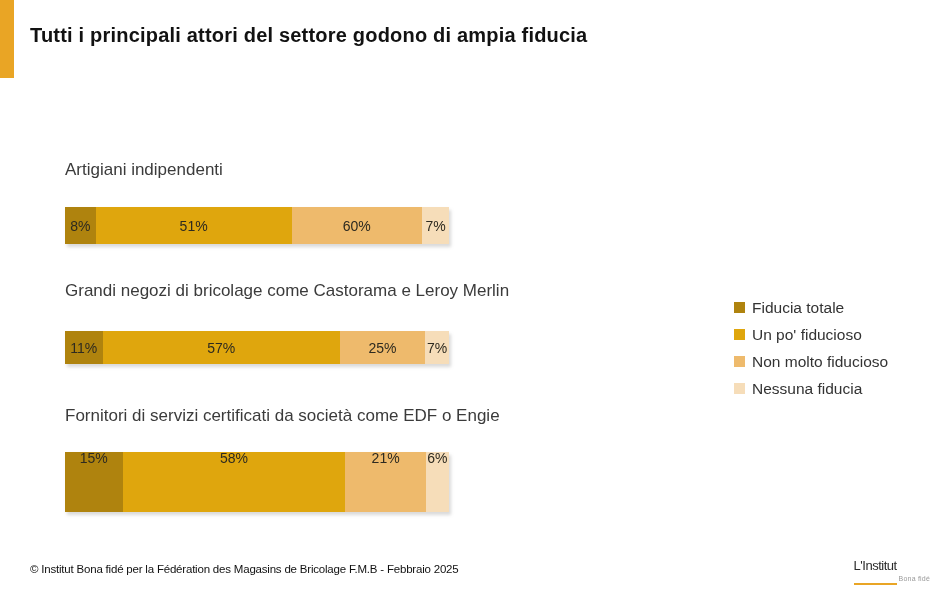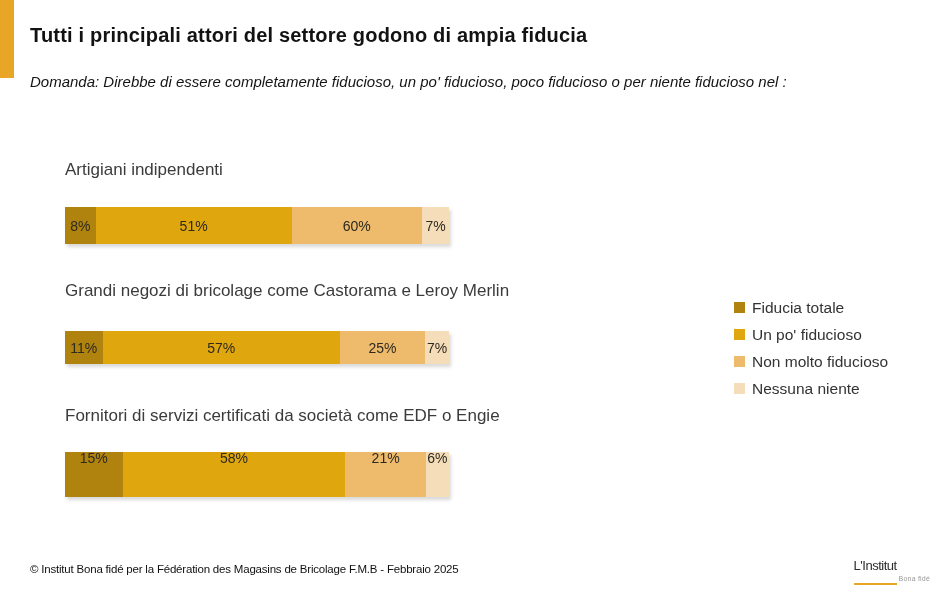--- a/index.html
+++ b/index.html
@@ -65,21 +65,21 @@
   }
   .bar {
     position: absolute;
     left: 0;
     width: 100%;
     display: flex;
     box-shadow: 2px 3px 3px rgba(150,150,150,0.35);
   }
   .row1 .bar { top: 47px; height: 37px; }
   .row2 .bar { top: 50px; height: 33px; }
-  .row3 .bar { top: 46px; height: 45px; }
+  .row3 .bar { top: 46px; height: 60px; }
 
   .seg {
     position: relative;
     height: 100%;
   }
   .seg-label {
     position: absolute;
     left: 50%; top: 50%;
     transform: translate(-50%, -50%);
     font-size: 14px;
@@ -149,21 +149,20 @@
 </style>
 </head>
 <body>
 
 <div id="slide">
 
   <div class="accent-bar"></div>
 
   <h1 class="page-title">Tutti i principali attori del settore godono di ampia fiducia</h1>
 
-  <p class="page-subtitle">Domanda: Direbbe di essere completamente fiducioso, un po' fiducioso, poco fiducioso o per niente fiducioso nel :</p>
 
   <div class="chart">
       <div class="chart-row row1">
         <div class="cat-title">Artigiani indipendenti</div>
         <div class="bar">
           <div class="seg" style="width: 8%; background: rgb(175, 131, 14);">
             <span class="seg-label">8%</span>
           </div>
           <div class="seg" style="width: 51%; background: rgb(223, 166, 13); text-align: center;">
             <span class="seg-label">51%</span>
@@ -220,21 +219,21 @@
       <li class="legend-item">
         <span class="legend-swatch" style="background: rgb(223, 166, 13);"></span>
         <span class="legend-label">Un po' fiducioso</span>
       </li>
       <li class="legend-item">
         <span class="legend-swatch" style="background: rgb(238, 186, 108);"></span>
         <span class="legend-label">Non molto fiducioso</span>
       </li>
       <li class="legend-item">
         <span class="legend-swatch" style="background: rgb(246, 221, 185);"></span>
-        <span class="legend-label">Nessuna niente</span>
+        <span class="legend-label">Nessuna fiducia</span>
       </li>
     </ul>
 
   <div class="footer-note">© Institut Bona fidé per la Fédération des Magasins de Bricolage F.M.B - Febbraio 2025</div>
 
   <div class="logo">
     <span class="logo-main">L'Institut</span>
     <span class="logo-sub">Bona fidé</span>
   </div>
 

